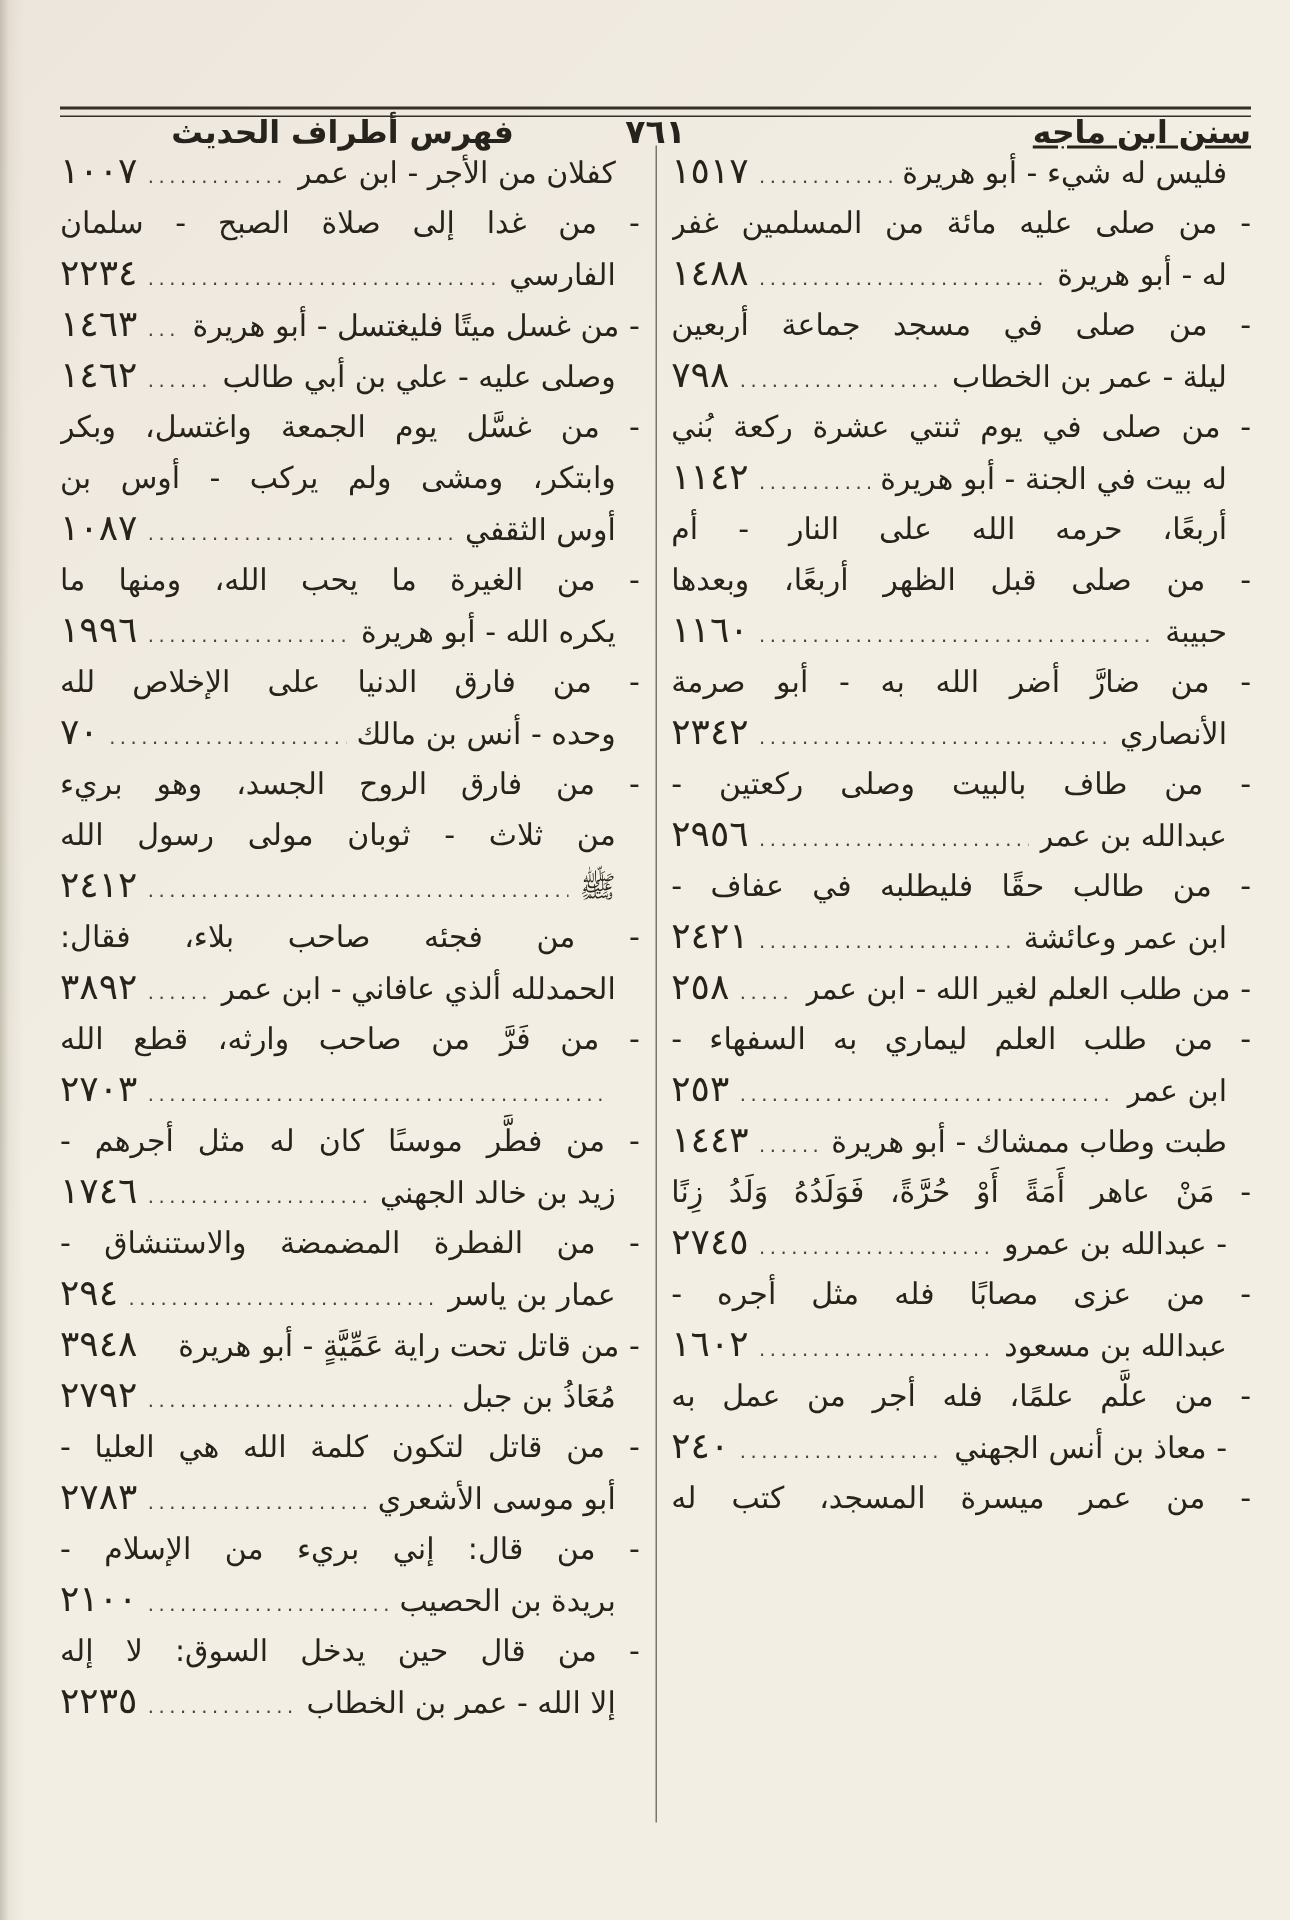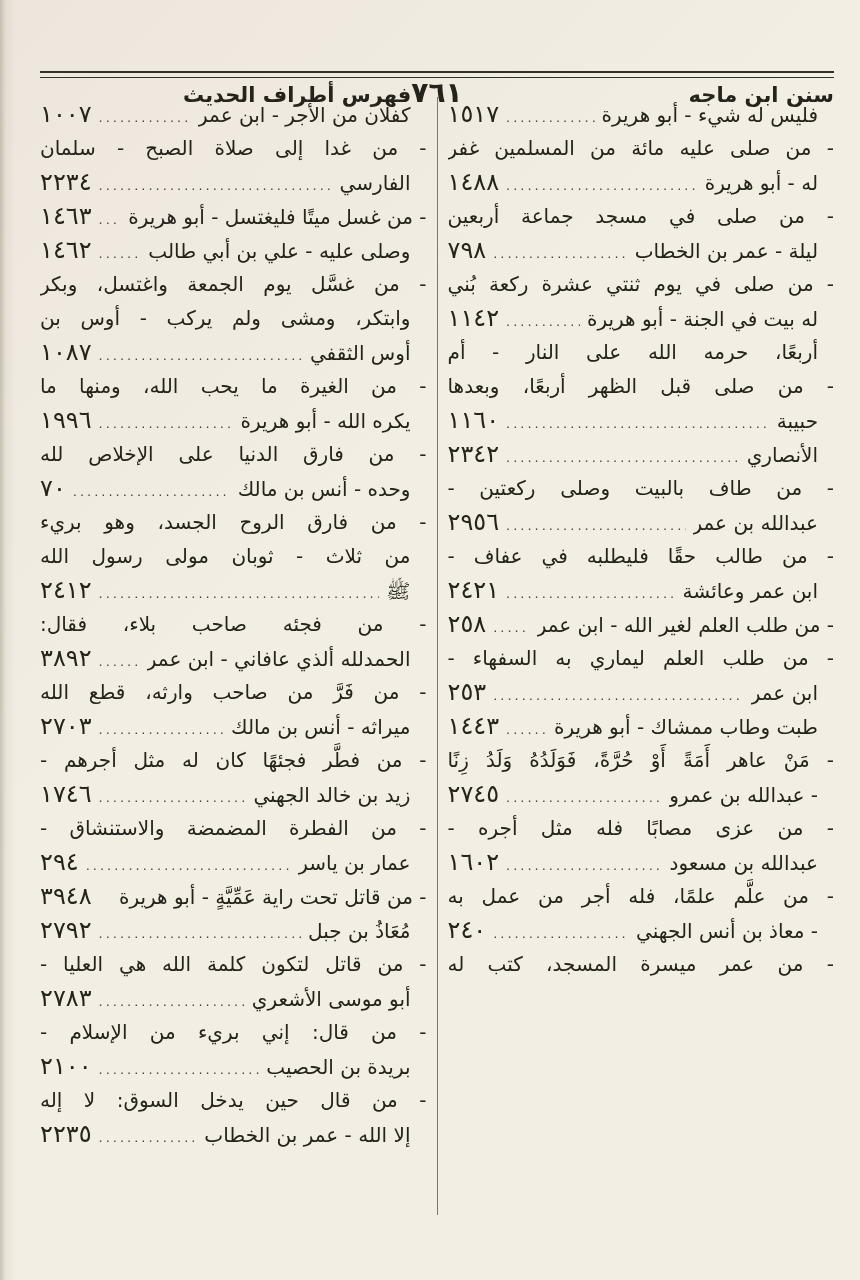--- a/index.html
+++ b/index.html
@@ -15,23 +15,23 @@
       linear-gradient(135deg, rgba(222,205,200,0.25) 0%, rgba(0,0,0,0) 40%),
       var(--page-bg, #f2eee3);
     color: var(--ink, #26231c);
   }
   .header {
     position: absolute; top: 30px; left: 40px; right: 26px;
     display: grid; grid-template-columns: 1fr auto 1fr; align-items: baseline;
     direction: rtl;
     font-size: 21px; font-weight: bold; letter-spacing: 0;
   }
-  .header .h-right { text-align: right; }
-  .header .h-center { text-align: left; font-size: 28px; padding-top: 2px; margin-top: 44px; }
-  .header .h-left { text-align: right; margin-top: 40px; }
+  .header .h-right { text-align: right; text-decoration: underline; }
+  .header .h-center { text-align: left; font-size: 22px; padding-top: 2px; margin-top: 44px; }
+  .header .h-left { text-align: center; margin-top: 40px; }
   .rule {
     position: absolute; top: 71px; left: 40px; right: 26px; height: 4px;
     border-top: 2.5px solid var(--rule, #33302a);
     border-bottom: 1.5px solid var(--rule, #33302a);
   }
   .columns {
     position: absolute; top: 93px; left: 40px; right: 26px;
     display: flex; direction: rtl; align-items: stretch;
   }
   .col { flex: 1 1 0; min-width: 0; padding-top: 4px; }
@@ -107,20 +107,21 @@
         <div class="entry">
           <div class="line ind j">أربعًا، حرمه الله على النار - أم</div>
           <div class="line j">- من صلى قبل الظهر أربعًا، وبعدها</div>
           <div class="line ind e">
             <span class="t">حبيبة</span>
             <span class="dots"></span>
             <span class="num">١١٦٠</span>
           </div>
         </div>
         <div class="entry">
+          <div class="line j">- من ضارَّ أضر الله به - أبو صرمة</div>
           <div class="line ind e">
             <span class="t">الأنصاري</span>
             <span class="dots"></span>
             <span class="num">٢٣٤٢</span>
           </div>
         </div>
         <div class="entry">
           <div class="line j">- من طاف بالبيت وصلى ركعتين -</div>
           <div class="line ind e">
             <span class="t">عبدالله بن عمر</span>
@@ -255,27 +256,26 @@
           <div class="line j">- من فجئه صاحب بلاء، فقال:</div>
           <div class="line ind e">
             <span class="t">الحمدلله ألذي عافاني - ابن عمر</span>
             <span class="dots"></span>
             <span class="num">٣٨٩٢</span>
           </div>
         </div>
         <div class="entry">
           <div class="line j">- من فَرَّ من صاحب وارثه، قطع الله</div>
           <div class="line ind e">
-            <span class="t">ميراثه - أنس بن مالك</span>
             <span class="dots"></span>
             <span class="num">٢٧٠٣</span>
           </div>
         </div>
         <div class="entry">
-          <div class="line j">- من فطَّر فجئهًا كان له مثل أجرهم -</div>
+          <div class="line j">- من فطَّر موسىًا كان له مثل أجرهم -</div>
           <div class="line ind e">
             <span class="t">زيد بن خالد الجهني</span>
             <span class="dots"></span>
             <span class="num">١٧٤٦</span>
           </div>
         </div>
         <div class="entry">
           <div class="line j">- من الفطرة المضمضة والاستنشاق -</div>
           <div class="line ind e">
             <span class="t">عمار بن ياسر</span>

